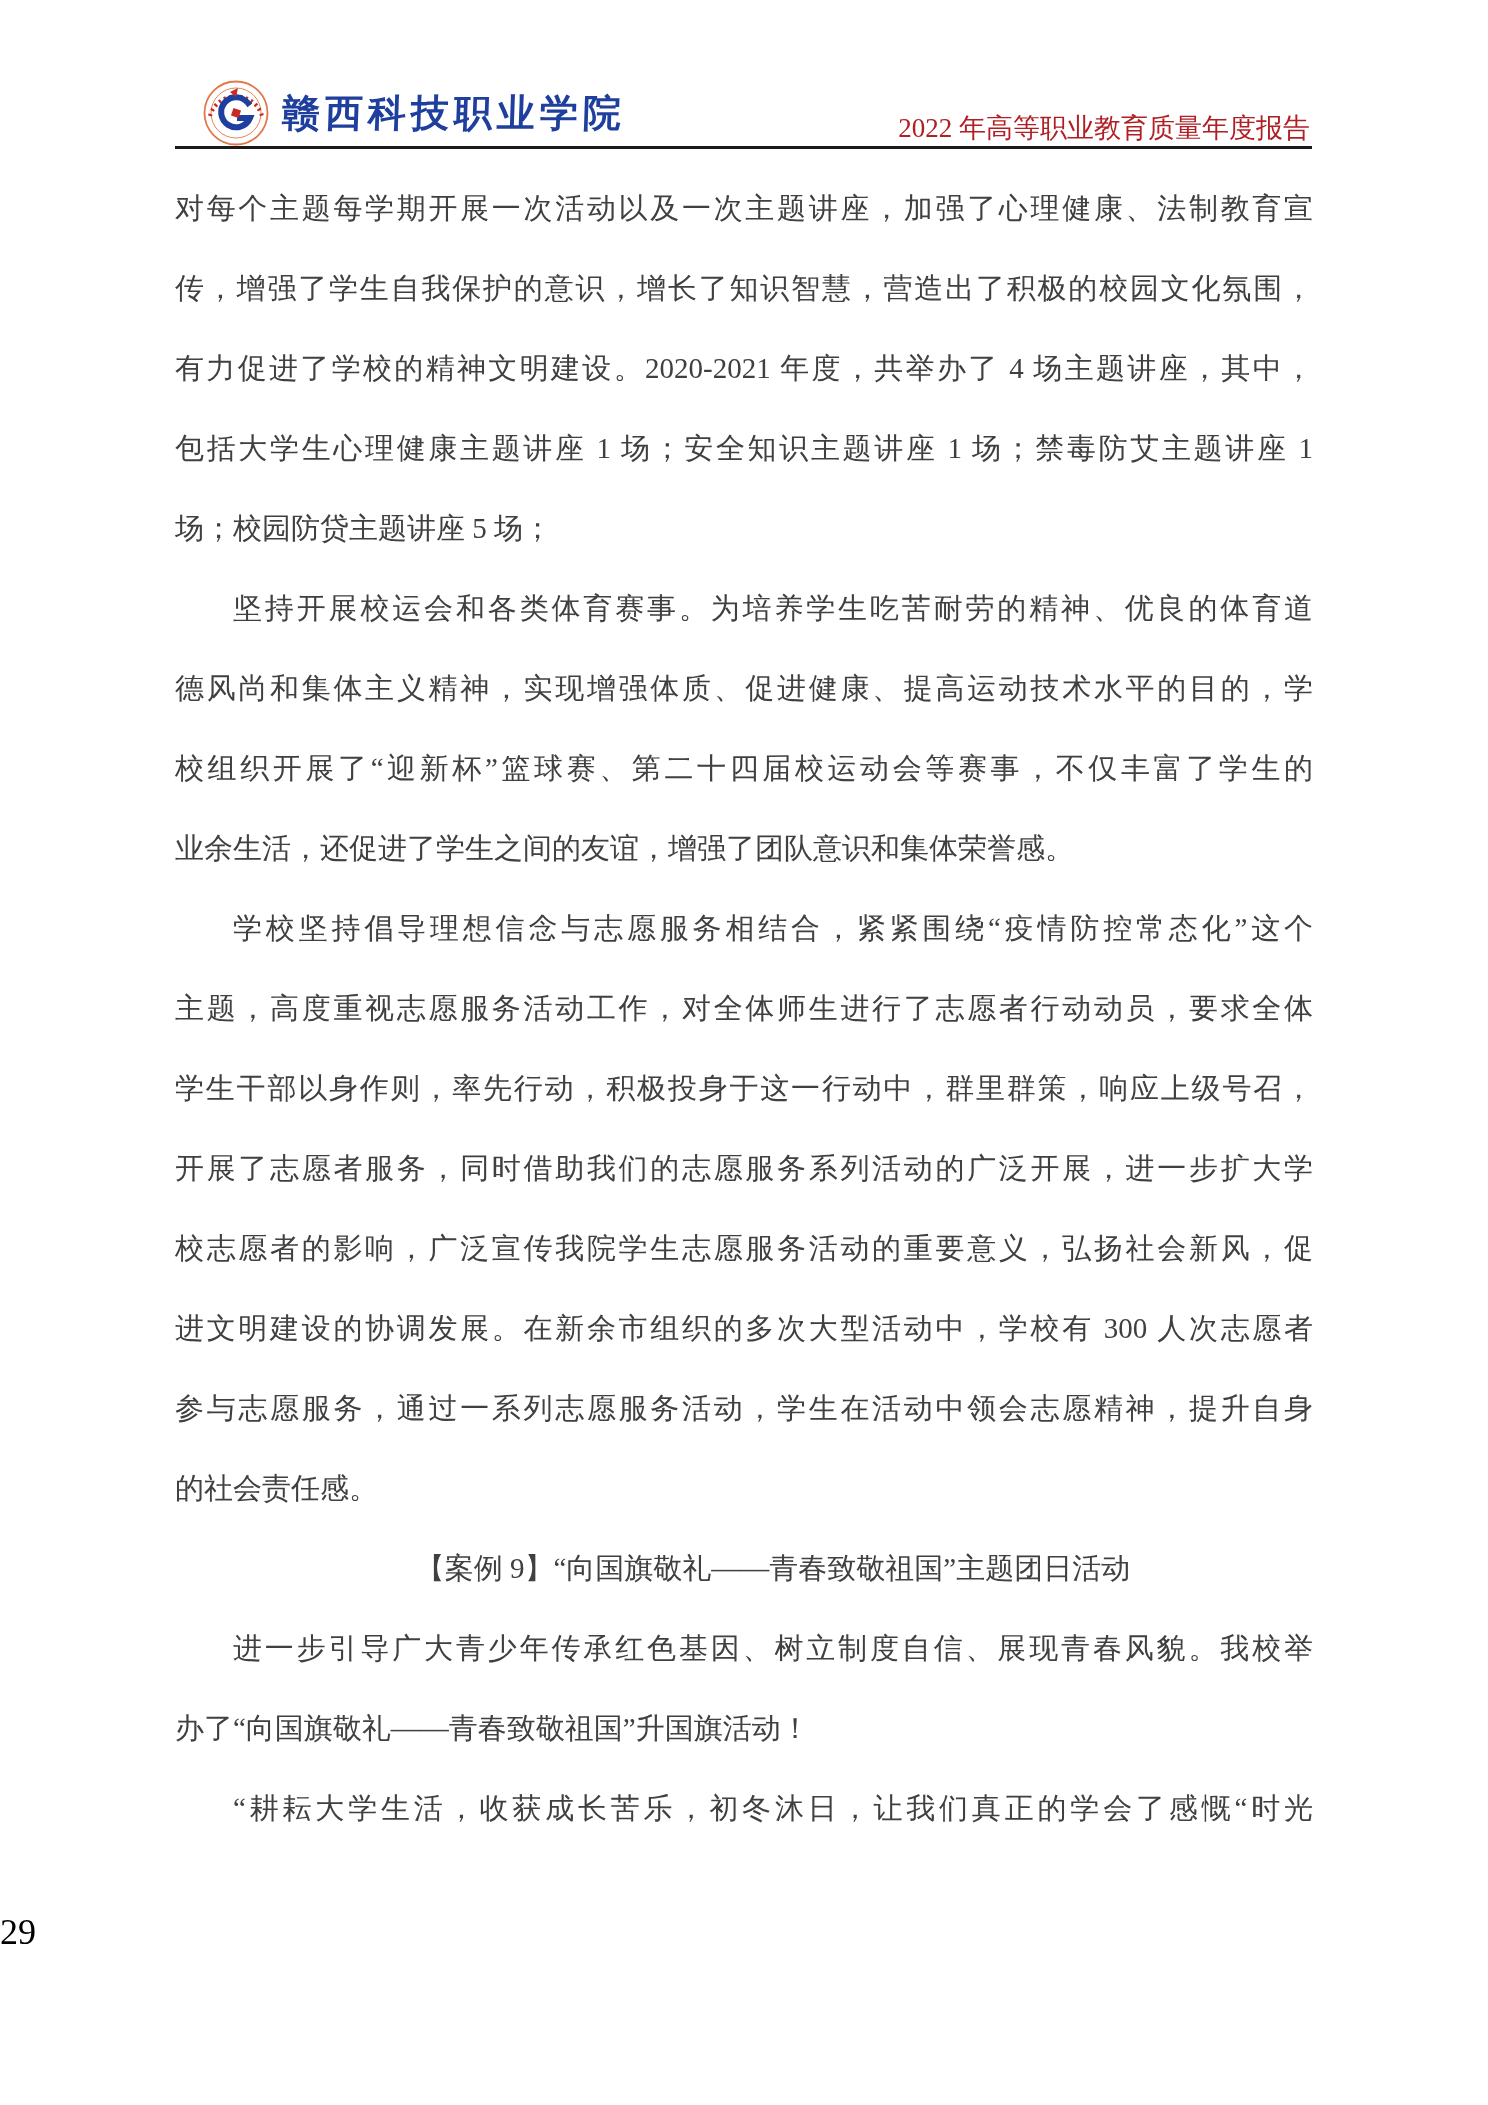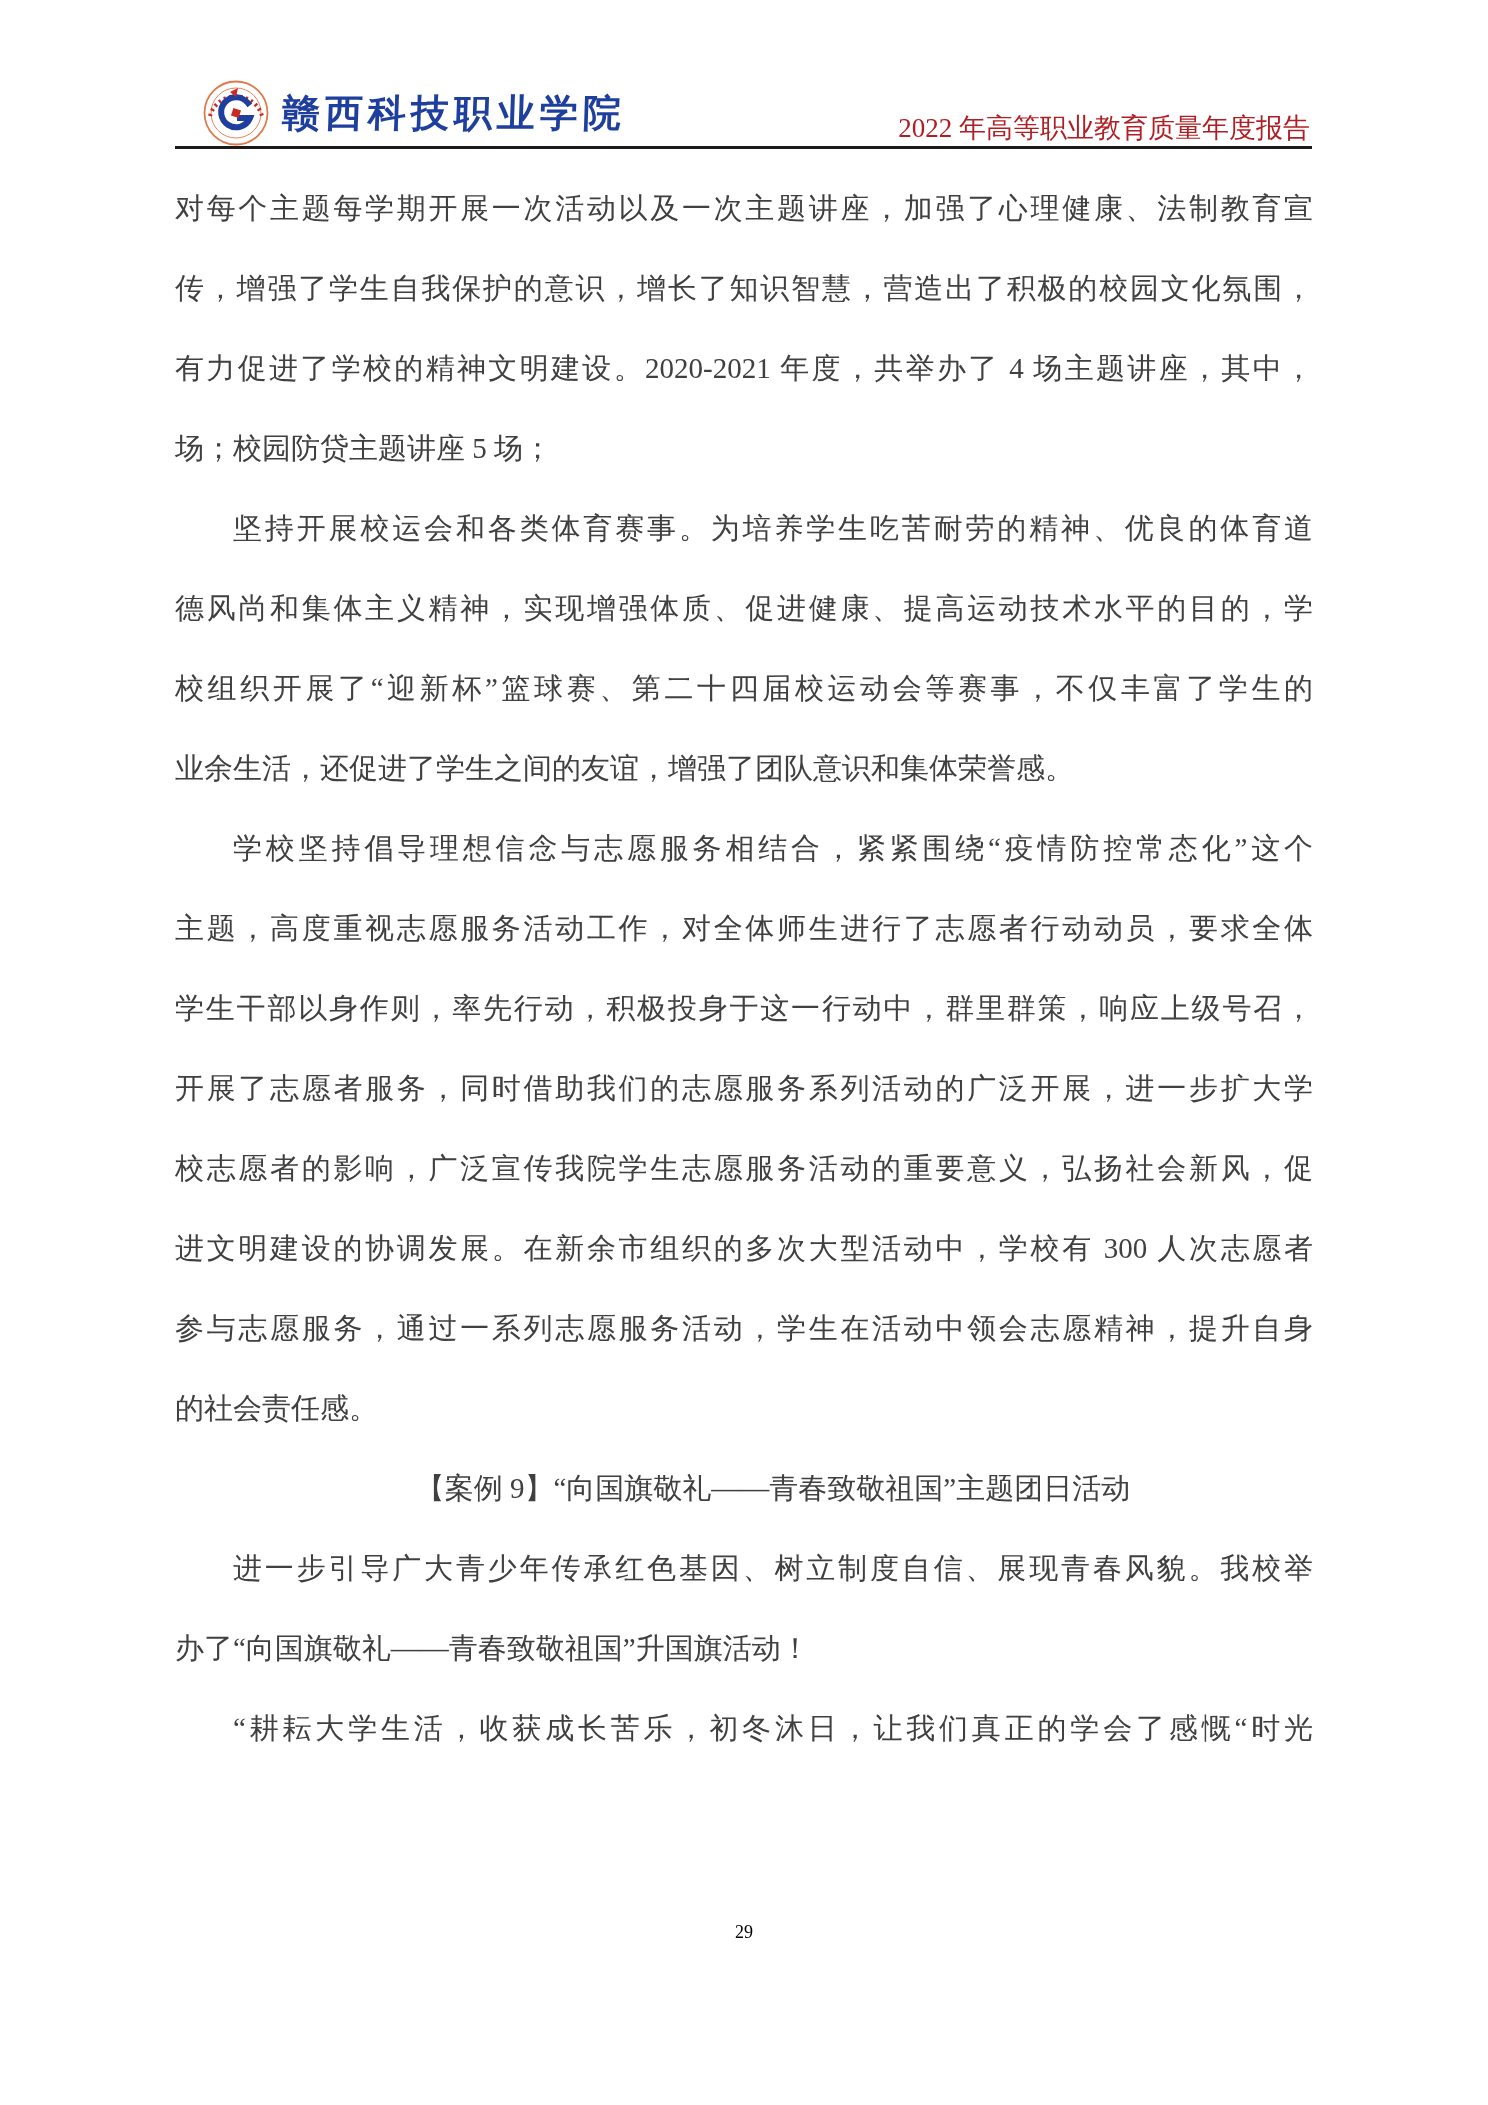--- a/index.html
+++ b/index.html
@@ -61,22 +61,22 @@
     text-align:justify;
     text-align-last:justify;
   }
   .ln.ind{
     padding-left:58px;
     text-align:center;
   }
   
   .footer{
     position:absolute;left:0;top:1916px;width:1488px;
-    text-align:center;
-    font-size:18px;
+    text-align:left;
+    font-size:36px;
     line-height:32px;
     color:#000;
   }
 </style>
 </head>
 <body>
 
 <div class="page">
 
   <div class="header">
@@ -94,20 +94,21 @@
 
     <div class="report-title">2022 年高等职业教育质量年度报告</div>
 
     <div class="header-rule"></div>
   </div>
 
   <div class="page-body">
     <div class="ln j">对每个主题每学期开展一次活动以及一次主题讲座，加强了心理健康、法制教育宣</div>
     <div class="ln j">传，增强了学生自我保护的意识，增长了知识智慧，营造出了积极的校园文化氛围，</div>
     <div class="ln j">有力促进了学校的精神文明建设。2020-2021 年度，共举办了 4 场主题讲座，其中，</div>
+    <div class="ln j">包括大学生心理健康主题讲座 1 场；安全知识主题讲座 1 场；禁毒防艾主题讲座 1</div>
     <div class="ln">场；校园防贷主题讲座 5 场；</div>
     <div class="ln ind j">坚持开展校运会和各类体育赛事。为培养学生吃苦耐劳的精神、优良的体育道</div>
     <div class="ln j">德风尚和集体主义精神，实现增强体质、促进健康、提高运动技术水平的目的，学</div>
     <div class="ln j">校组织开展了“迎新杯”篮球赛、第二十四届校运动会等赛事，不仅丰富了学生的</div>
     <div class="ln">业余生活，还促进了学生之间的友谊，增强了团队意识和集体荣誉感。</div>
     <div class="ln ind j">学校坚持倡导理想信念与志愿服务相结合，紧紧围绕“疫情防控常态化”这个</div>
     <div class="ln j">主题，高度重视志愿服务活动工作，对全体师生进行了志愿者行动动员，要求全体</div>
     <div class="ln j">学生干部以身作则，率先行动，积极投身于这一行动中，群里群策，响应上级号召，</div>
     <div class="ln j">开展了志愿者服务，同时借助我们的志愿服务系列活动的广泛开展，进一步扩大学</div>
     <div class="ln j">校志愿者的影响，广泛宣传我院学生志愿服务活动的重要意义，弘扬社会新风，促</div>

